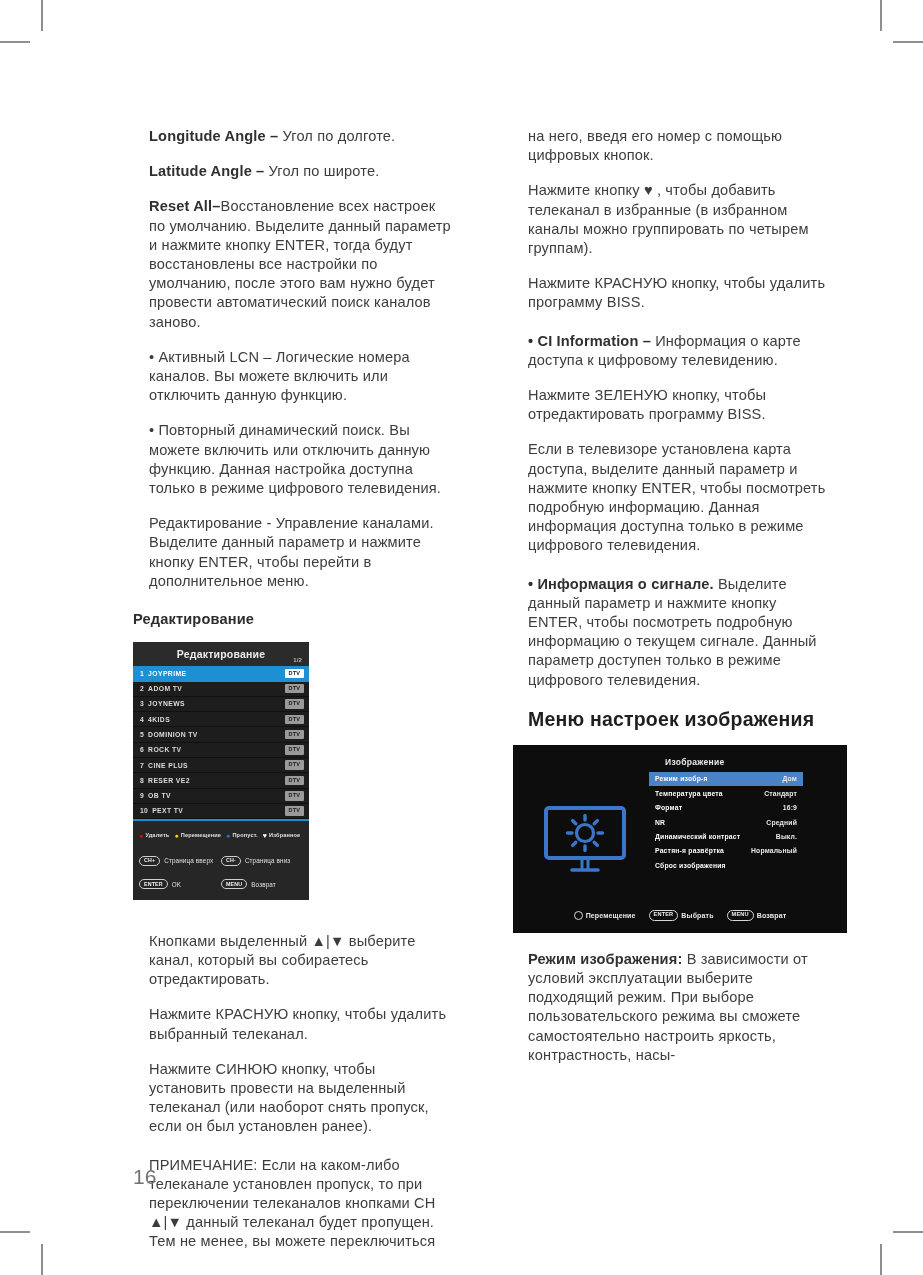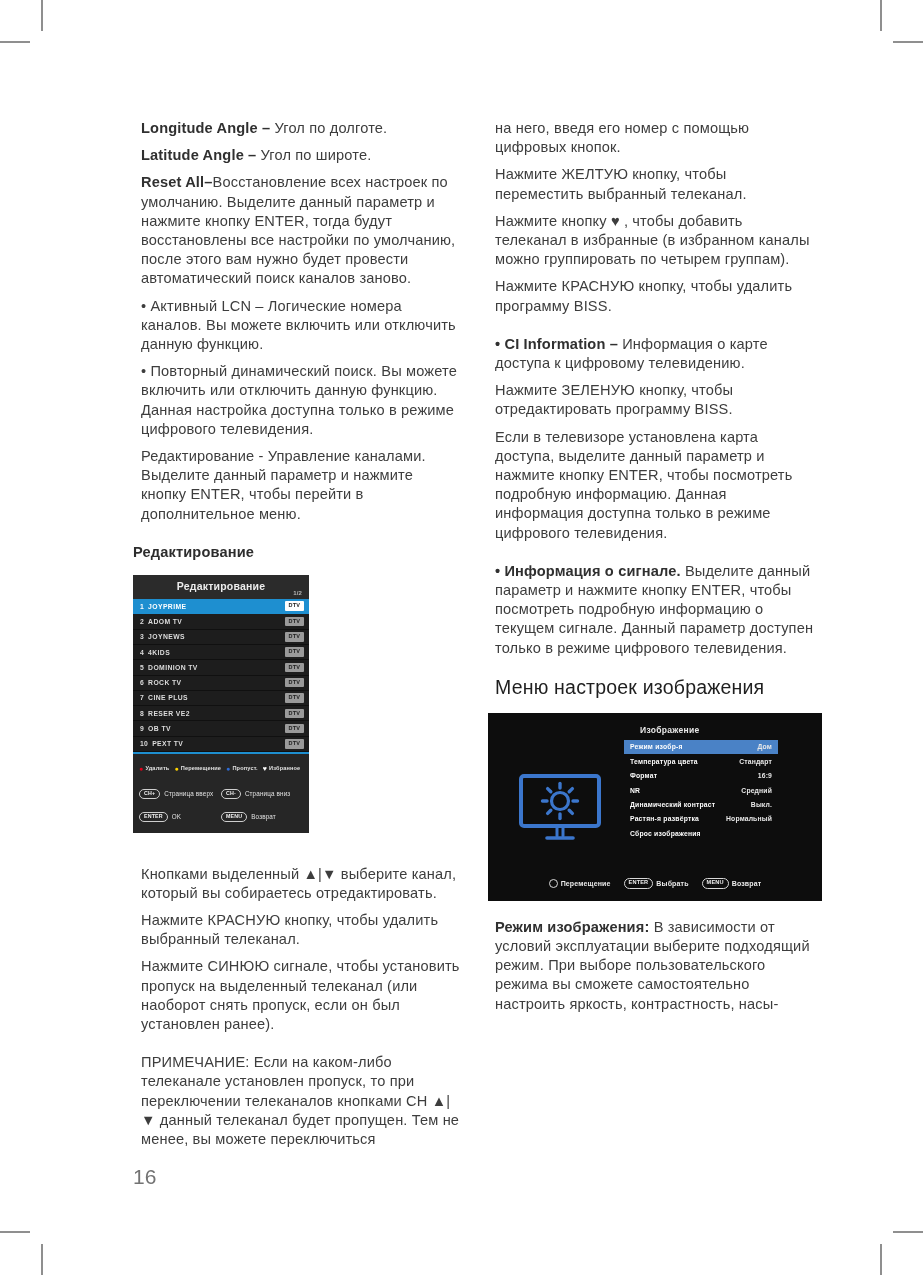--- a/index.html
+++ b/index.html
@@ -3,26 +3,26 @@
 <meta charset="utf-8">
 <style>
   html,body{margin:0;padding:0;background:#ffffff;}
   .page{position:relative;width:923px;height:1275px;background:#ffffff;overflow:hidden;
         font-family:"Liberation Sans","DejaVu Sans",sans-serif;color:#3d3d3d;}
   
   .crop{position:absolute;background:#8f8f8f;}
   
   .col{position:absolute;top:111px;width:337px;font-size:14.6px;line-height:19.2px;letter-spacing:0.15px;}
   .col-left{left:133px;}
-  .col-right{left:487px;}
-  .para{margin:8px;}
+  .col-right{left:512px;}
+  .para{margin:16px;}
   .para.gap{margin-top:19px;}
   .para b{font-weight:bold;color:#303030;}
   .subhead{font-size:14.6px;font-weight:bold;color:#2d2d2d;margin:19px 0 13px 0;}
-  .bighead{font-size:19.5px;line-height:24px;font-weight:normal;color:#1f1f1f;margin:17px 0 14px 8px;letter-spacing:0.2px;}
+  .bighead{font-size:19.5px;line-height:24px;font-weight:bold;color:#1f1f1f;margin:17px 0 14px 16px;letter-spacing:0.2px;}
   .page-number{position:absolute;left:133px;top:1165px;font-size:21px;color:#737373;}
 
   
   .shot1{width:176px;background:#171717;margin-top:0;}
   .s1-header{position:relative;height:24px;background:#2b2b2b;display:flex;align-items:center;justify-content:center;}
   .s1-title{color:#ececec;font-weight:bold;font-size:10.5px;letter-spacing:0.2px;}
   .s1-page{position:absolute;right:7px;top:9px;color:#b9b9b9;font-size:6px;font-weight:bold;}
   .s1-rows{background:#141414;}
   .s1-row{height:15.3px;box-sizing:border-box;display:flex;align-items:center;padding-left:7px;
           background:#1d1d1d;border-bottom:1px solid #101010;}
@@ -224,40 +224,37 @@
 
         <p class="para">
           <b></b><span>Кнопками выделенный ▲|▼ выберите канал, который вы собираетесь отредактировать.</span>
         </p>
 
         <p class="para">
           <b></b><span>Нажмите КРАСНУЮ кнопку, чтобы удалить выбранный телеканал.</span>
         </p>
 
         <p class="para">
-          <b></b><span>Нажмите СИНЮЮ сигнале, чтобы установить пропуск на выделенный телеканал (или наоборот снять пропуск, если он был установлен ранее).</span>
+          <b></b><span>Нажмите СИНЮЮ кнопку, чтобы установить провести на выделенный телеканал (или наоборот снять пропуск, если он был установлен ранее).</span>
         </p>
 
         <p class="para gap">
           <b></b><span>ПРИМЕЧАНИЕ: Если на каком-либо телеканале установлен пропуск, то при переключении телеканалов кнопками CH ▲|▼ данный телеканал будет пропущен. Тем не менее, вы можете переключиться</span>
         </p>
       </div>
   </div>
 
   <div class="col col-right">
 
     <div>
 
         <p class="para">
           <b></b><span>на него, введя его номер с помощью цифровых кнопок.</span>
         </p>
 
-        <p class="para">
-          <b></b><span>Нажмите ЖЕЛТУЮ кнопку, чтобы переместить выбранный телеканал.</span>
-        </p>
 
 
         <p class="para">
           <b></b><span>Нажмите кнопку ♥ , чтобы добавить телеканал в избранные (в избранном каналы можно группировать по четырем группам).</span>
         </p>
 
 
         <p class="para">
           <b></b><span>Нажмите КРАСНУЮ кнопку, чтобы удалить программу BISS.</span>
         </p>

